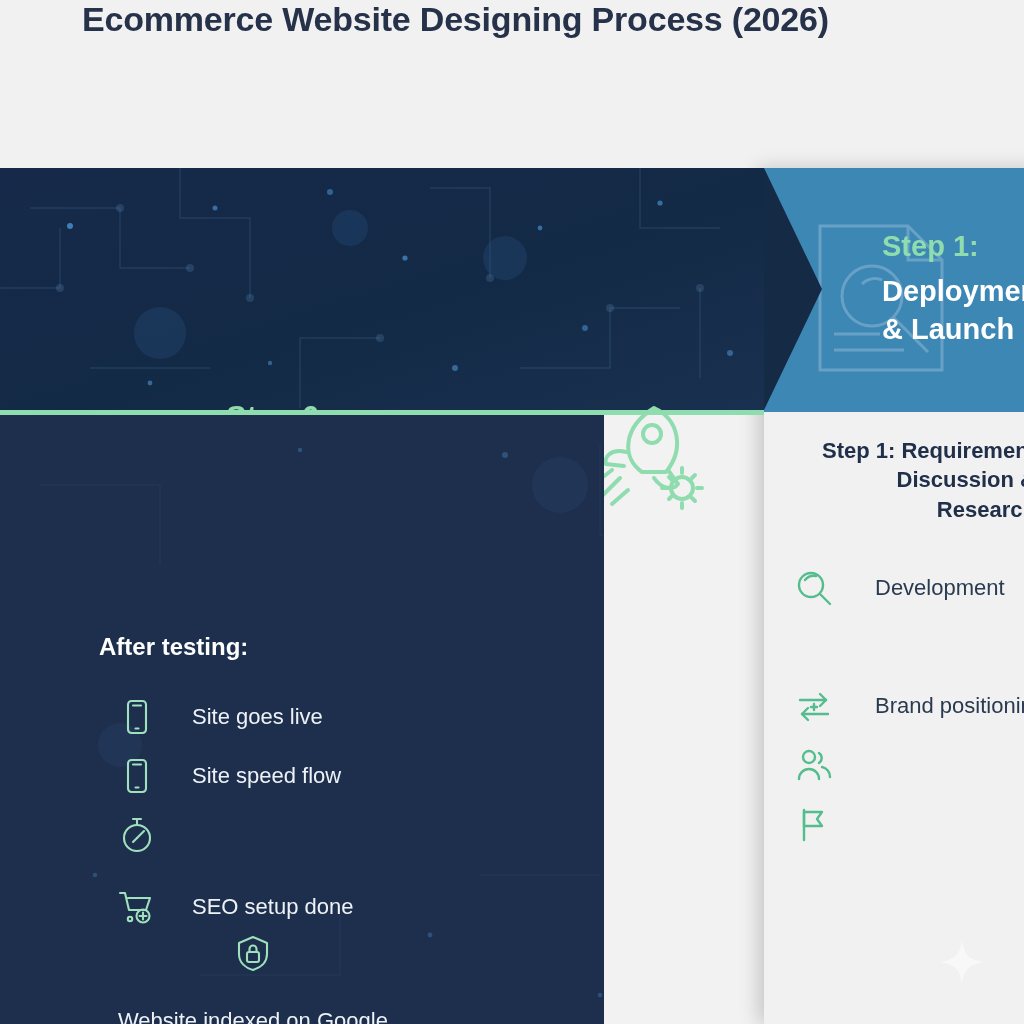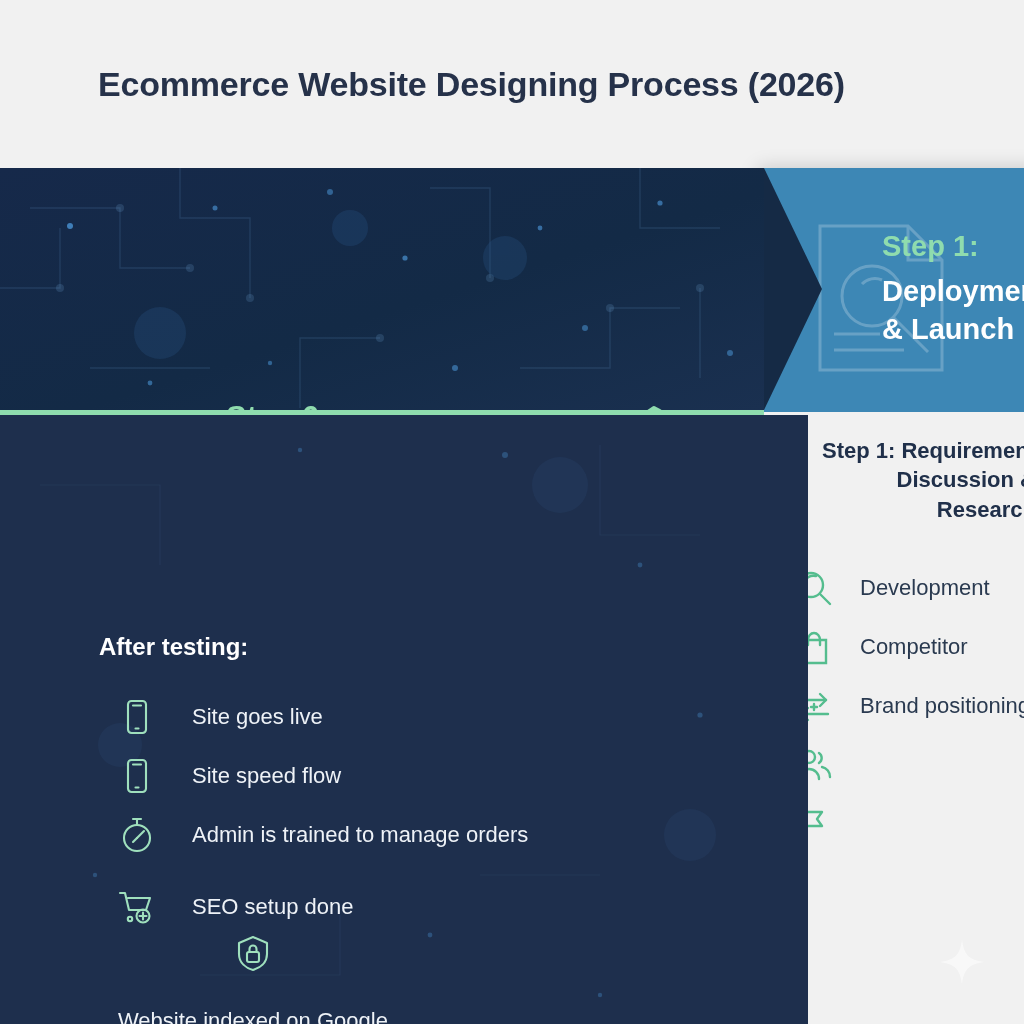--- a/index.html
+++ b/index.html
@@ -7,21 +7,21 @@
   body {
     font-family:"Liberation Sans", sans-serif;
     background:#f2f2f2;
     position:relative;
   }
 
   
   #title-bar{
     position:absolute; left:0; top:0; width:1024px; height:168px;
     background:#f1f1f1;
-    display:flex; align-items:center;padding-left:16px;
+    display:flex; 
   }
   #page-title{
     margin-left:82px;
     font-size:34px;
     font-weight:bold;
     color:#26324a;
     letter-spacing:-0.2px;
     white-space:nowrap;
   }
 
@@ -56,21 +56,21 @@
     position:absolute; left:0; top:244px; width:300px; height:612px;
     background:#f1f1f1;
   }
   #next-heading{
     position:absolute; left:58px; top:24px;
     font-size:22px; font-weight:bold; color:#20304a;
     line-height:1.33; white-space:nowrap; text-align:right;
   }
   .next-row{
     position:absolute; left:30px;
-    display:flex; align-items:center; gap:26px;
+    display:flex; align-items:center; gap:41px;
     white-space:nowrap;
   }
   .next-row .nlabel{
     font-size:22px; color:#2a3a50;
   }
   .nic{ width:40px; height:40px; flex:0 0 40px; }
   #sparkle{
     position:absolute; left:938px; top:938px;
     width:48px; height:48px; opacity:.55;
   }
@@ -105,21 +105,21 @@
   #step-title{
     position:absolute; left:219px; top:272px;
     font-size:33px; font-weight:bold; color:#ffffff;
     white-space:nowrap;
   }
   #divider{
     position:absolute; left:0; top:242px; width:764px; height:5px;
     background:#8fdcae;
   }
   #main-body{
-    position:absolute; left:0; top:247px; width:808px; height:609px;
+    position:absolute; left:0; top:247px; width:604px; height:609px;
     background:#1e2f4d;
     overflow:hidden;
   }
   #after-heading{
     position:absolute; left:99px; top:218px;
     font-size:24px; font-weight:bold; color:#ffffff;
   }
   .main-row{
     position:absolute; left:118px;
     display:flex; align-items:center; gap:36px;
@@ -160,29 +160,20 @@
 
     <div class="next-row" style="top:156px;">
       <svg class="nic" viewBox="0 0 40 40" fill="none" stroke="#54bd8e" stroke-width="2.4" stroke-linecap="round">
         <circle cx="17" cy="17" r="12"></circle>
         <path d="M11 12 a11 11 0 0 1 11 -4"></path>
         <path d="M26 26 L36 36"></path>
       </svg>
       <span class="nlabel">Development</span>
     </div>
 
-    <div class="next-row" style="top:215px;">
-      <svg class="nic" viewBox="0 0 40 40" fill="none" stroke="#54bd8e" stroke-width="2.4" stroke-linecap="round">
-        <path d="M8 13 h24 v23 h-24 z"></path>
-        <path d="M14 13 a6 7 0 0 1 12 0"></path>
-        <path d="M14 13 v5"></path>
-          <path d="M26 13 v5"></path>
-      </svg>
-      <span class="nlabel">Competitor</span>
-    </div>
 
     <div class="next-row" style="top:274px;">
       <svg class="nic" viewBox="0 0 40 40" fill="none" stroke="#54bd8e" stroke-width="2.4" stroke-linecap="round" stroke-linejoin="round">
         <path d="M6 14 h26"></path>
           <path d="M26 8 l6 6 -6 6"></path>
         <path d="M34 28 h-26"></path>
           <path d="M14 22 l-6 6 6 6"></path>
         <path d="M20 18 v6"></path>
           <path d="M17 21 h6"></path>
       </svg>
@@ -342,21 +333,20 @@
     </div>
 
     <div class="main-row" style="top:401px;">
       <svg class="mic" viewBox="0 0 38 38" fill="none" stroke="#9fe0bd" stroke-width="2.1" stroke-linecap="round">
         <circle cx="19" cy="22" r="13"></circle>
         <path d="M15 3 h8"></path>
           <path d="M19 3 v5"></path>
         <path d="M19 22 l7 -7"></path>
         <path d="M19 22 l-4 4"></path>
       </svg>
-      <span class="mlabel">Admin is trained to manage orders</span>
     </div>
 
     <div class="main-row" style="top:473px;">
       <svg class="mic" viewBox="0 0 38 38" fill="none" stroke="#9fe0bd" stroke-width="2.1" stroke-linecap="round" stroke-linejoin="round">
         <path d="M2 5 h5 l4 17 h17 l4 -12 h-22"></path>
         <circle cx="12" cy="31" r="2.2"></circle>
         <circle cx="25" cy="28" r="6.5"></circle>
         <path d="M25 24.5 v7 M21.5 28 h7"></path>
       </svg>
       <span class="mlabel">SEO setup done</span>

